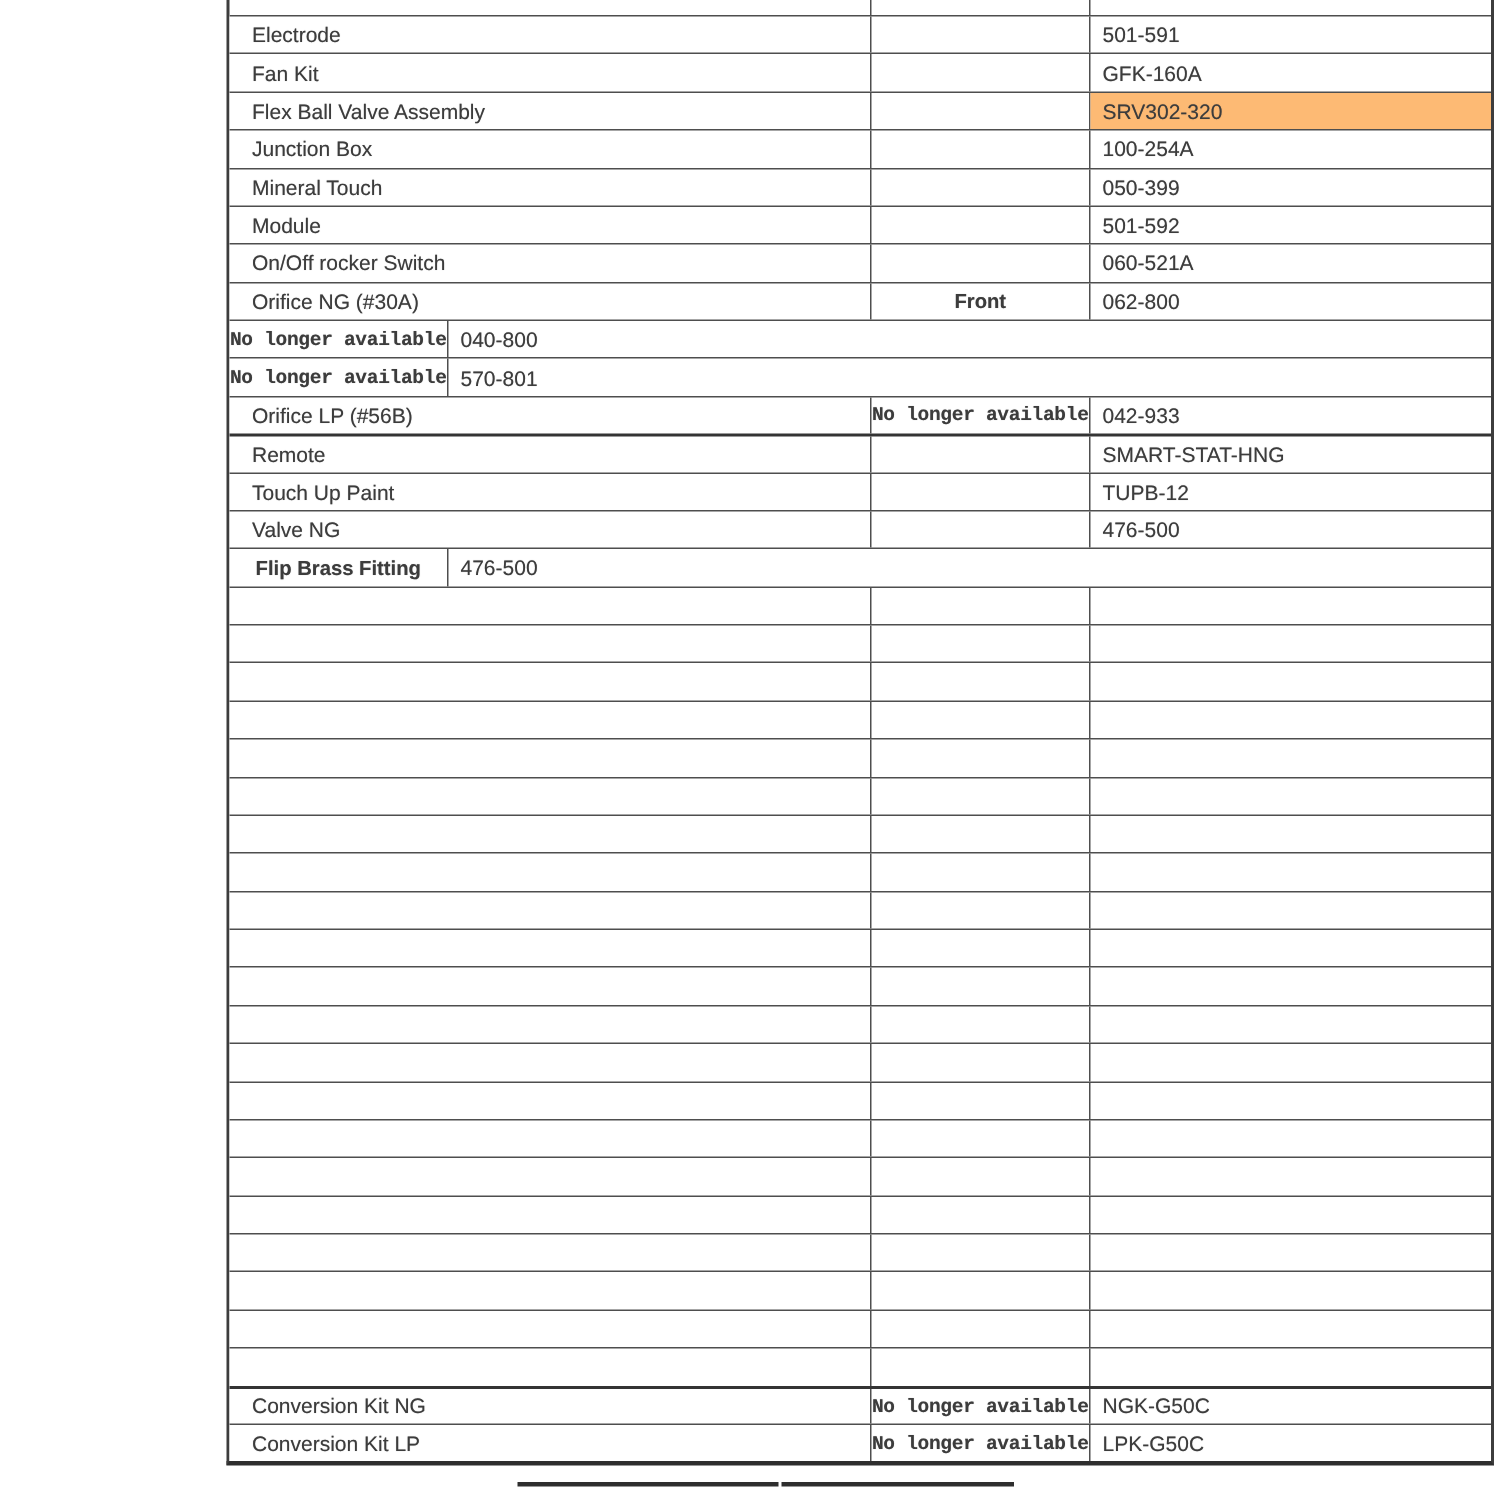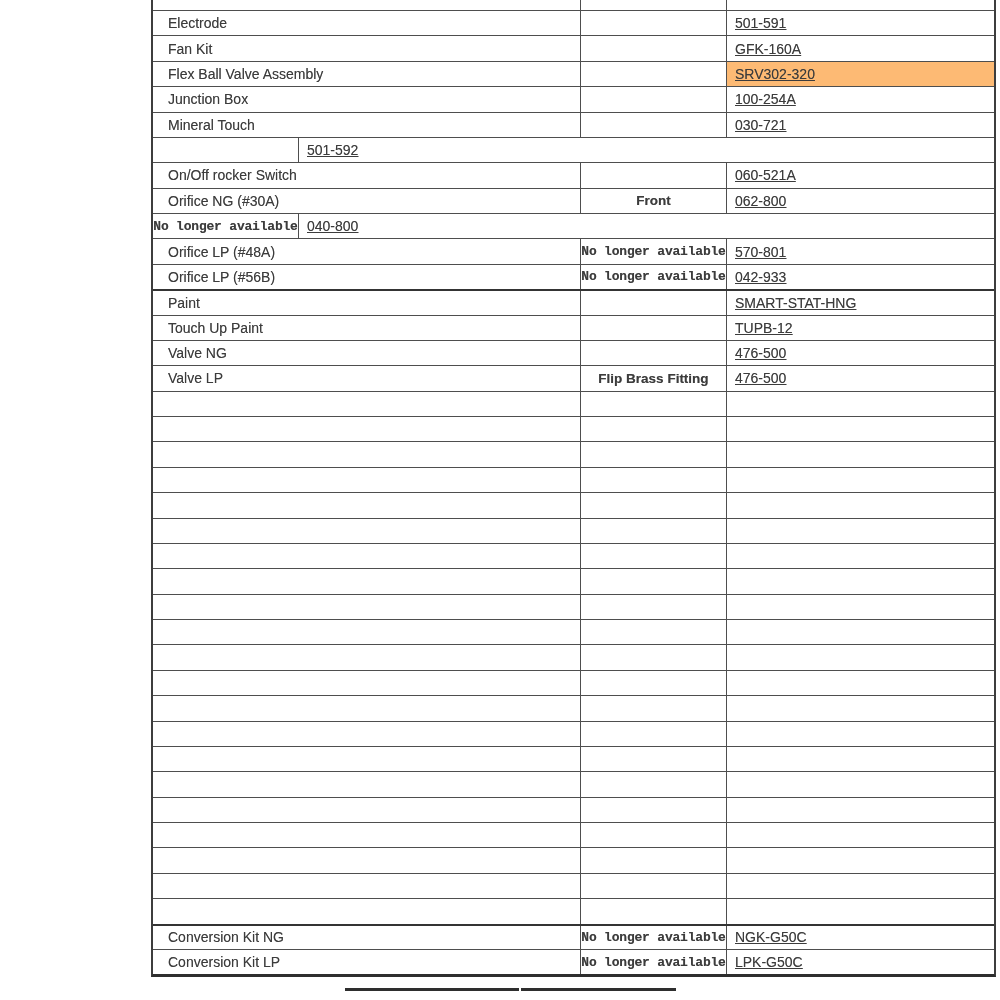--- a/index.html
+++ b/index.html
@@ -63,21 +63,20 @@
     border-right: 1.3px solid #4e4e4e;
     justify-content: center;
     font-size: 13.5px;
     font-weight: bold;
   }
   .c-note.bold { font-weight: bold; font-size: 13px; letter-spacing: -0.2px; font-family: Liberation Mono, monospace; }
   .c-num {
     flex: 1;
     padding-left: 8px;
     font-size: 14px;
-    text-decoration: underline;
   }
   .c-num.highlight { background: #fdba74; }
   
   .next-edge {
     position: absolute;
     top: 988px;
     left: 345px;
     width: 331px;
     height: 3px;
   }
@@ -119,67 +118,66 @@
           <div class="cell c-num highlight">SRV302-320</div>
         </div>
         <div class="row">
           <div class="cell c-part">Junction Box</div>
           <div class="cell c-note"></div>
           <div class="cell c-num">100-254A</div>
         </div>
         <div class="row">
           <div class="cell c-part">Mineral Touch</div>
           <div class="cell c-note"></div>
-          <div class="cell c-num">030-721</div>
-        </div>
-        <div class="row">
+          <div class="cell c-num">050-399</div>
+        </div>
+        <div class="row">
+          <div class="cell c-part">Module</div>
           <div class="cell c-note"></div>
           <div class="cell c-num">501-592</div>
         </div>
         <div class="row">
           <div class="cell c-part">On/Off rocker Switch</div>
           <div class="cell c-note"></div>
           <div class="cell c-num">060-521A</div>
         </div>
         <div class="row">
           <div class="cell c-part">Orifice NG (#30A)</div>
           <div class="cell c-note">Front</div>
           <div class="cell c-num">062-800</div>
         </div>
         <div class="row">
           <div class="cell c-note bold">No longer available</div>
           <div class="cell c-num">040-800</div>
         </div>
         <div class="row">
-          <div class="cell c-part">Orifice LP (#48A)</div>
           <div class="cell c-note bold">No longer available</div>
           <div class="cell c-num">570-801</div>
         </div>
         <div class="row">
           <div class="cell c-part">Orifice LP (#56B)</div>
           <div class="cell c-note bold">No longer available</div>
           <div class="cell c-num">042-933</div>
         </div>
         <div class="row thick-top">
-          <div class="cell c-part">Paint</div>
+          <div class="cell c-part">Remote</div>
           <div class="cell c-note"></div>
           <div class="cell c-num">SMART-STAT-HNG</div>
         </div>
         <div class="row">
           <div class="cell c-part">Touch Up Paint</div>
           <div class="cell c-note"></div>
           <div class="cell c-num">TUPB-12</div>
         </div>
         <div class="row">
           <div class="cell c-part">Valve NG</div>
           <div class="cell c-note"></div>
           <div class="cell c-num">476-500</div>
         </div>
         <div class="row">
-          <div class="cell c-part">Valve LP</div>
           <div class="cell c-note">Flip Brass Fitting</div>
           <div class="cell c-num">476-500</div>
         </div>
         <div class="row">
           <div class="cell c-part"></div>
           <div class="cell c-note"></div>
           <div class="cell c-num"></div>
         </div>
         <div class="row">
           <div class="cell c-part"></div>

